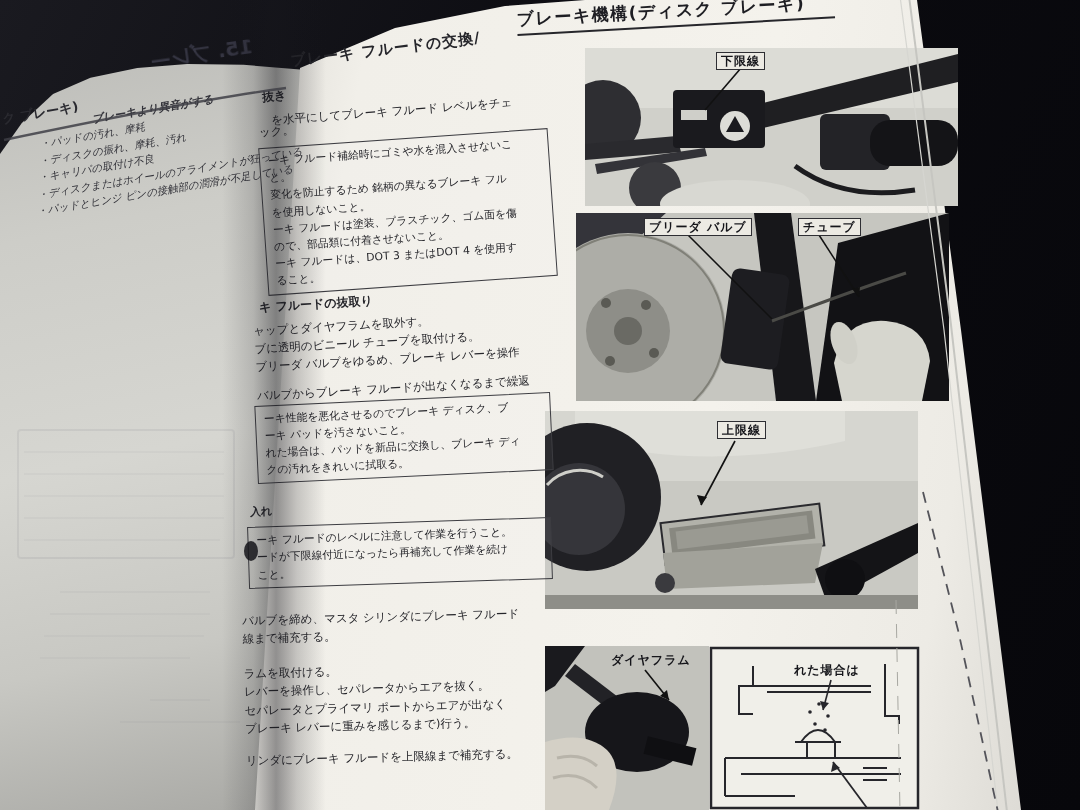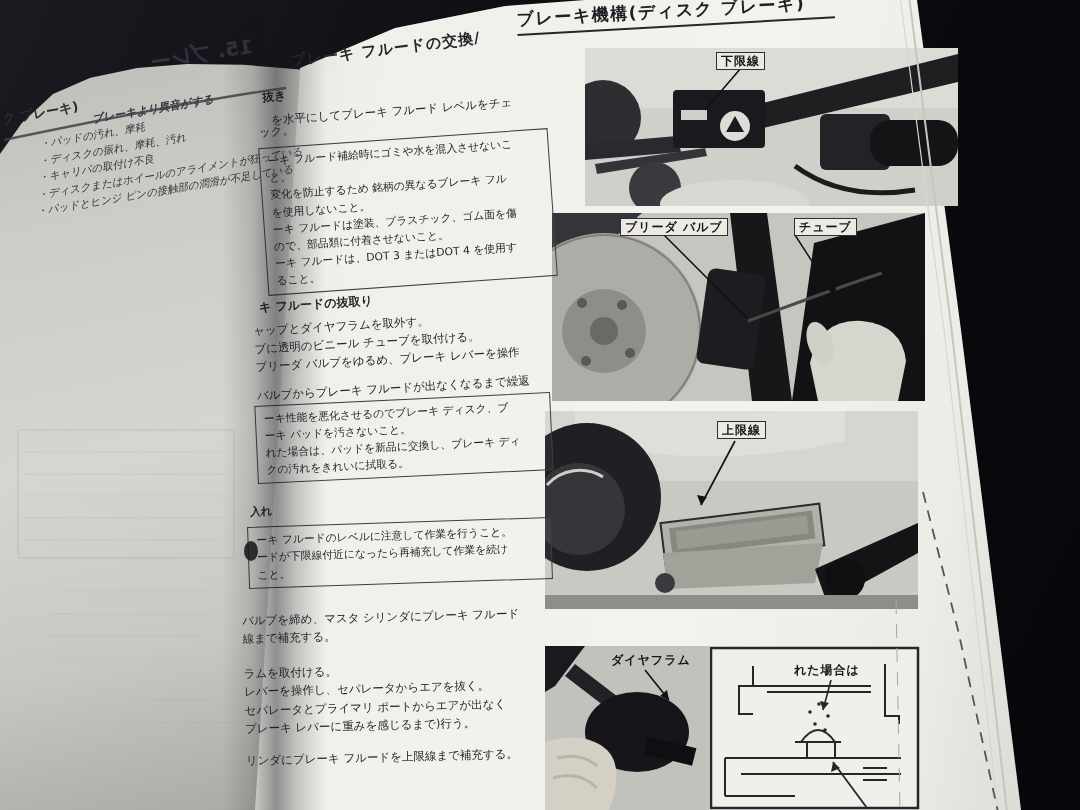--- a/index.html
+++ b/index.html
@@ -43,21 +43,21 @@
   #lp-block{left:42px;top:120px;transform:rotate(-9.5deg) skewX(-12deg);transform-origin:left top;z-index:2;color:#33333a;}
   #lp-heading{margin-left:52px;font-size:11px;font-weight:bold;}
   .cause{font-size:10.5px;line-height:16.6px;white-space:nowrap;}
   
   .photo{z-index:4;}
   .photo svg{display:block;}
   .plabel{position:absolute;font-size:12px;font-weight:bold;color:#15151a;background:#eceae3;
     border:1px solid #2e2e33;padding:0 4px;line-height:16px;letter-spacing:1px;z-index:5;white-space:nowrap;}
   .plabel.plain{border:none;background:transparent;}
   #photo1{left:545px;top:48px;width:373px;height:112px;margin-left:40px;}
-  #photo2{left:552px;top:213px;width:373px;height:188px;text-align:center;}
+  #photo2{left:576px;top:213px;width:373px;height:188px;text-align:center;}
   #photo3{left:545px;top:411px;width:373px;height:149px;}
   #photo4{left:545px;top:646px;width:375px;height:164px;text-align:center;}
   #overlay{left:0;top:0;z-index:7;pointer-events:none;}
 </style>
 </head>
 <body>
 
 <div id="scene">
 
   <div id="left-page" class="abs"></div>
@@ -162,21 +162,21 @@
       <rect x="150" y="58" width="58" height="96" rx="8" fill="#1d1d21" transform="rotate(8 179 106)"></rect>
       <polygon points="262,30 373,0 373,188 240,188" fill="#121215"></polygon>
       <path d="M258,150 q10,-45 52,-42 q40,4 44,40 l-8,40 h-80 z" fill="#d6d6ce"></path>
       <ellipse cx="268" cy="130" rx="12" ry="22" fill="#d0d0c8" transform="rotate(-20 268 130)"></ellipse>
       <path d="M196,108 C240,92 270,80 330,60" stroke="#4a4a46" stroke-width="3" fill="none"></path>
       <path d="M112,22 L196,106" stroke="#111" stroke-width="1.5"></path>
       <path d="M243,22 L283,84" stroke="#111" stroke-width="1.5"></path>
       <polygon points="283,84 276,76 284,74" fill="#111"></polygon>
     </svg>
     <span class="plabel" style="left:68px;top:5px;">ブリーダ バルブ</span>
-    <span class="plabel" style="left:222px;top:5px;margin-left:20px;">チューブ</span>
+    <span class="plabel" style="left:222px;top:5px;">チューブ</span>
   </div>
 
   <div id="photo3" class="abs photo">
     <svg width="373" height="198" viewBox="0 0 373 198">
       <rect width="373" height="198" fill="#c9c9c3"></rect>
       <rect width="373" height="70" fill="#d6d6d0"></rect>
       <path d="M30,28 Q160,62 300,30 L300,0 L30,0 z" fill="#dfdfd9"></path>
       <circle cx="42" cy="86" r="74" fill="#202024"></circle>
       <circle cx="34" cy="98" r="46" fill="#35353a"></circle>
       <path d="M2,74 a44,44 0 0 1 56,-8" stroke="#cfcfc9" stroke-width="3" fill="none"></path>

